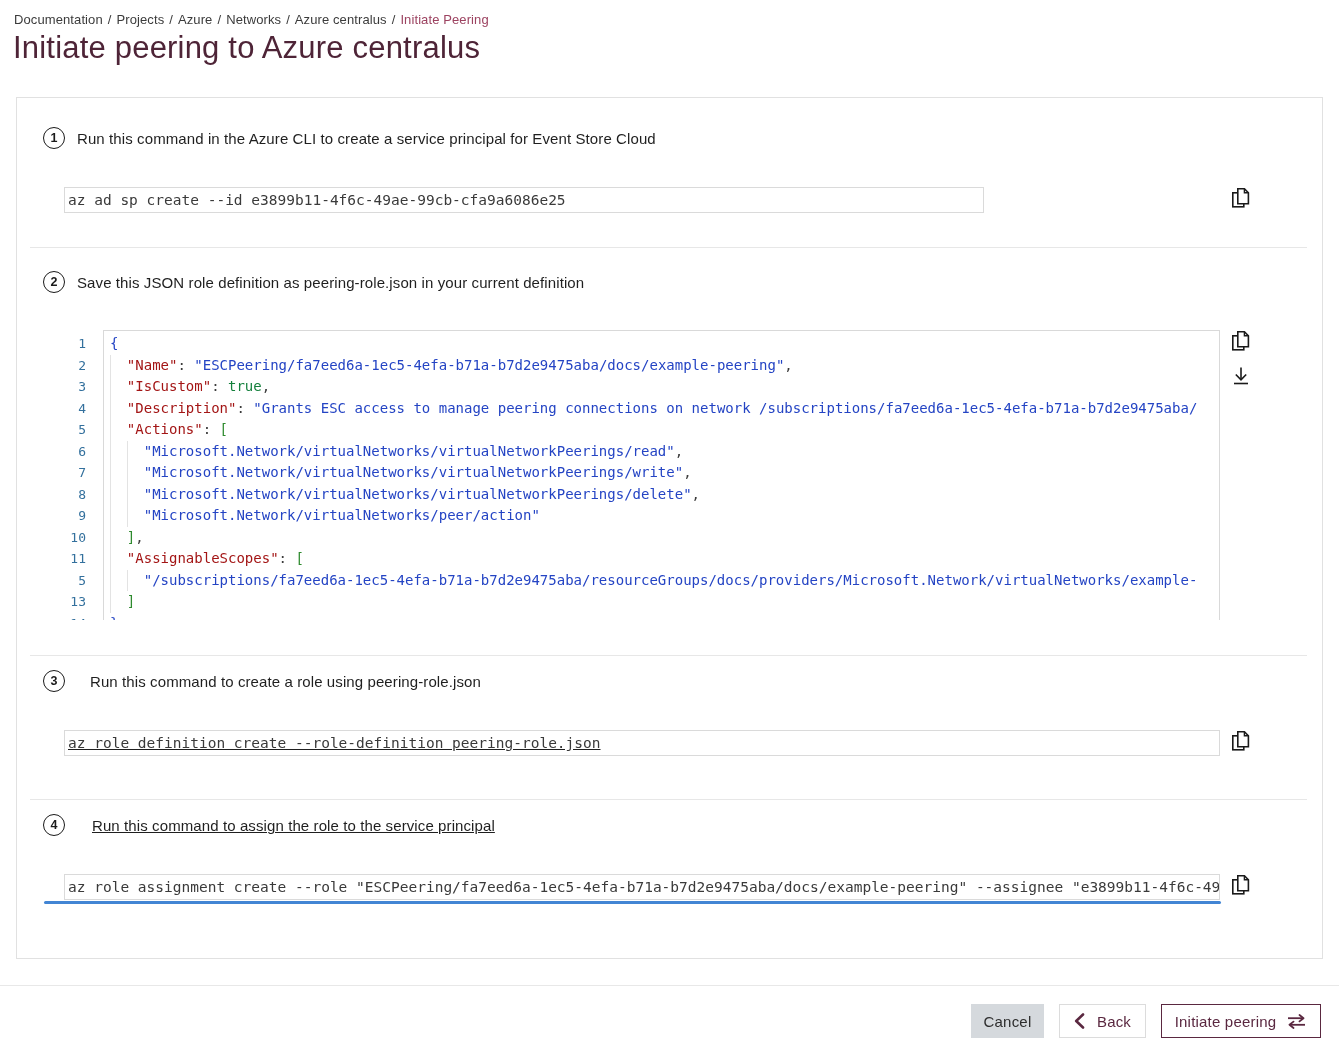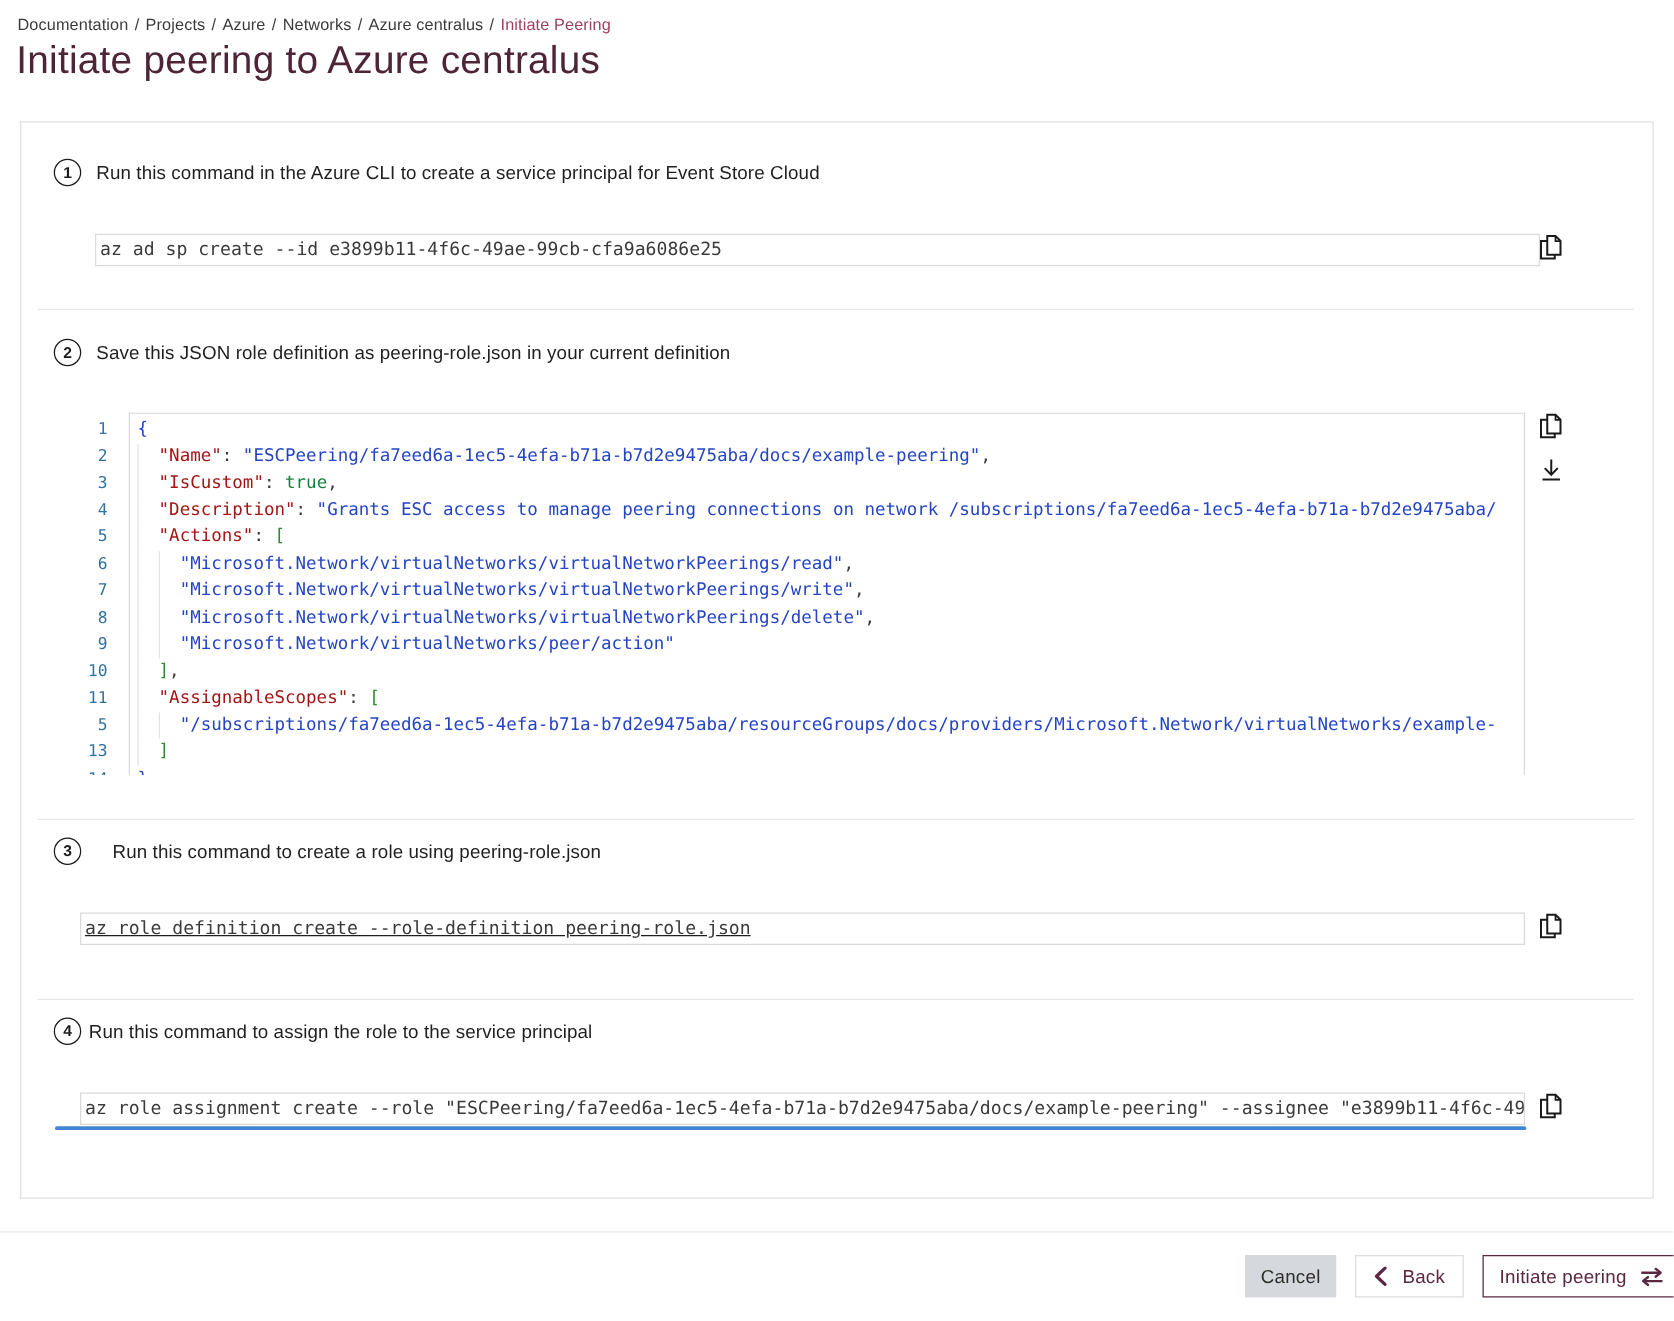--- a/index.html
+++ b/index.html
@@ -49,39 +49,39 @@
   .tk-brace{color:#2444c4;}
   .tk-brk{color:#2e8a2e;}
 
   
   .hscroll{height:3px;background:#4285d4;border-radius:2px;}
 
   
   .footer-divider{height:1px;background:#e8e8e8;}
   .btn{height:34px;box-sizing:border-box;display:flex;align-items:center;justify-content:center;
        font-size:15px;letter-spacing:.2px;cursor:pointer;background:#fff;border:none;
-       font-family:"Liberation Sans",sans-serif;margin-left:25px;}
+       font-family:"Liberation Sans",sans-serif;}
   .btn-cancel{background:#d5d9dd;color:#2d2d2d;}
   .btn-back{border:1px solid #dcdcdc;color:#5a2840;gap:12px;}
   .btn-initiate{border:1.5px solid #5a2840;color:#5a2840;gap:10px;}
 </style>
 </head>
 <body>
 
 <div id="page">
 
   <nav id="breadcrumb" class="abs breadcrumb" style="left:14px;top:12px;"><span class="bc-link">Documentation</span><span class="bc-sep">/</span><span class="bc-link">Projects</span><span class="bc-sep">/</span><span class="bc-link">Azure</span><span class="bc-sep">/</span><span class="bc-link">Networks</span><span class="bc-sep">/</span><span class="bc-link">Azure centralus</span><span class="bc-sep">/</span><span class="bc-current">Initiate Peering</span></nav>
 
   <h1 class="abs title" style="left:13px;top:30px;margin:0;">Initiate peering to Azure centralus</h1>
 
   <div class="abs panel" style="left:16px;top:97px;width:1305px;height:860px;"></div>
 
   <div class="abs badge" style="left:43px;top:127px;">1</div>
   <div class="abs instr" style="left:77px;top:130px;">Run this command in the Azure CLI to create a service principal for Event Store Cloud</div>
-  <div class="abs codebox" style="left:76px;top:187px;width:1156px;">
+  <div class="abs codebox" style="left:64px;top:187px;width:920px;">
     <code>az ad sp create --id e3899b11-4f6c-49ae-99cb-cfa9a6086e25</code>
   </div>
   <button class="abs iconbtn" style="left:1230px;top:186px;">
     <span>
       <svg width="21" height="24" viewBox="0 0 21 24">
         <rect x="2.8" y="6.8" width="11" height="14" fill="#fff" stroke="#1a1a1a" stroke-width="1.6"></rect>
         <path d="M7.8 2.8 h6.6 l4 4 v11 h-10.6 z" fill="#fff" stroke="#1a1a1a" stroke-width="1.6"></path>
         <path d="M14.4 2.8 v4 h4" fill="none" stroke="#1a1a1a" stroke-width="1.4"></path>
       </svg>
     </span>
@@ -158,21 +158,21 @@
         <rect x="2.8" y="6.8" width="11" height="14" fill="#fff" stroke="#1a1a1a" stroke-width="1.6"></rect>
         <path d="M7.8 2.8 h6.6 l4 4 v11 h-10.6 z" fill="#fff" stroke="#1a1a1a" stroke-width="1.6"></path>
         <path d="M14.4 2.8 v4 h4" fill="none" stroke="#1a1a1a" stroke-width="1.4"></path>
       </svg>
     </span>
   </button>
 
   <div class="abs divider" style="left:30px;top:799px;width:1277px;"></div>
 
   <div class="abs badge" style="left:43px;top:814px;">4</div>
-  <div class="abs instr" style="left:71px;top:817px;">Run this command to assign the role to the service principal</div>
+  <div class="abs instr" style="left:92px;top:817px;text-decoration:underline;">Run this command to assign the role to the service principal</div>
   <div class="abs codebox" style="left:64px;top:874px;width:1156px;">
     <code>az role assignment create --role "ESCPeering/fa7eed6a-1ec5-4efa-b71a-b7d2e9475aba/docs/example-peering" --assignee "e3899b11-4f6c-49ae</code>
   </div>
   <div class="abs hscroll" style="left:44px;top:901px;width:1177px;"></div>
   <button class="abs iconbtn" style="left:1230px;top:873px;">
     <span>
       <svg width="21" height="24" viewBox="0 0 21 24">
         <rect x="2.8" y="6.8" width="11" height="14" fill="#fff" stroke="#1a1a1a" stroke-width="1.6"></rect>
         <path d="M7.8 2.8 h6.6 l4 4 v11 h-10.6 z" fill="#fff" stroke="#1a1a1a" stroke-width="1.6"></path>
         <path d="M14.4 2.8 v4 h4" fill="none" stroke="#1a1a1a" stroke-width="1.4"></path>

